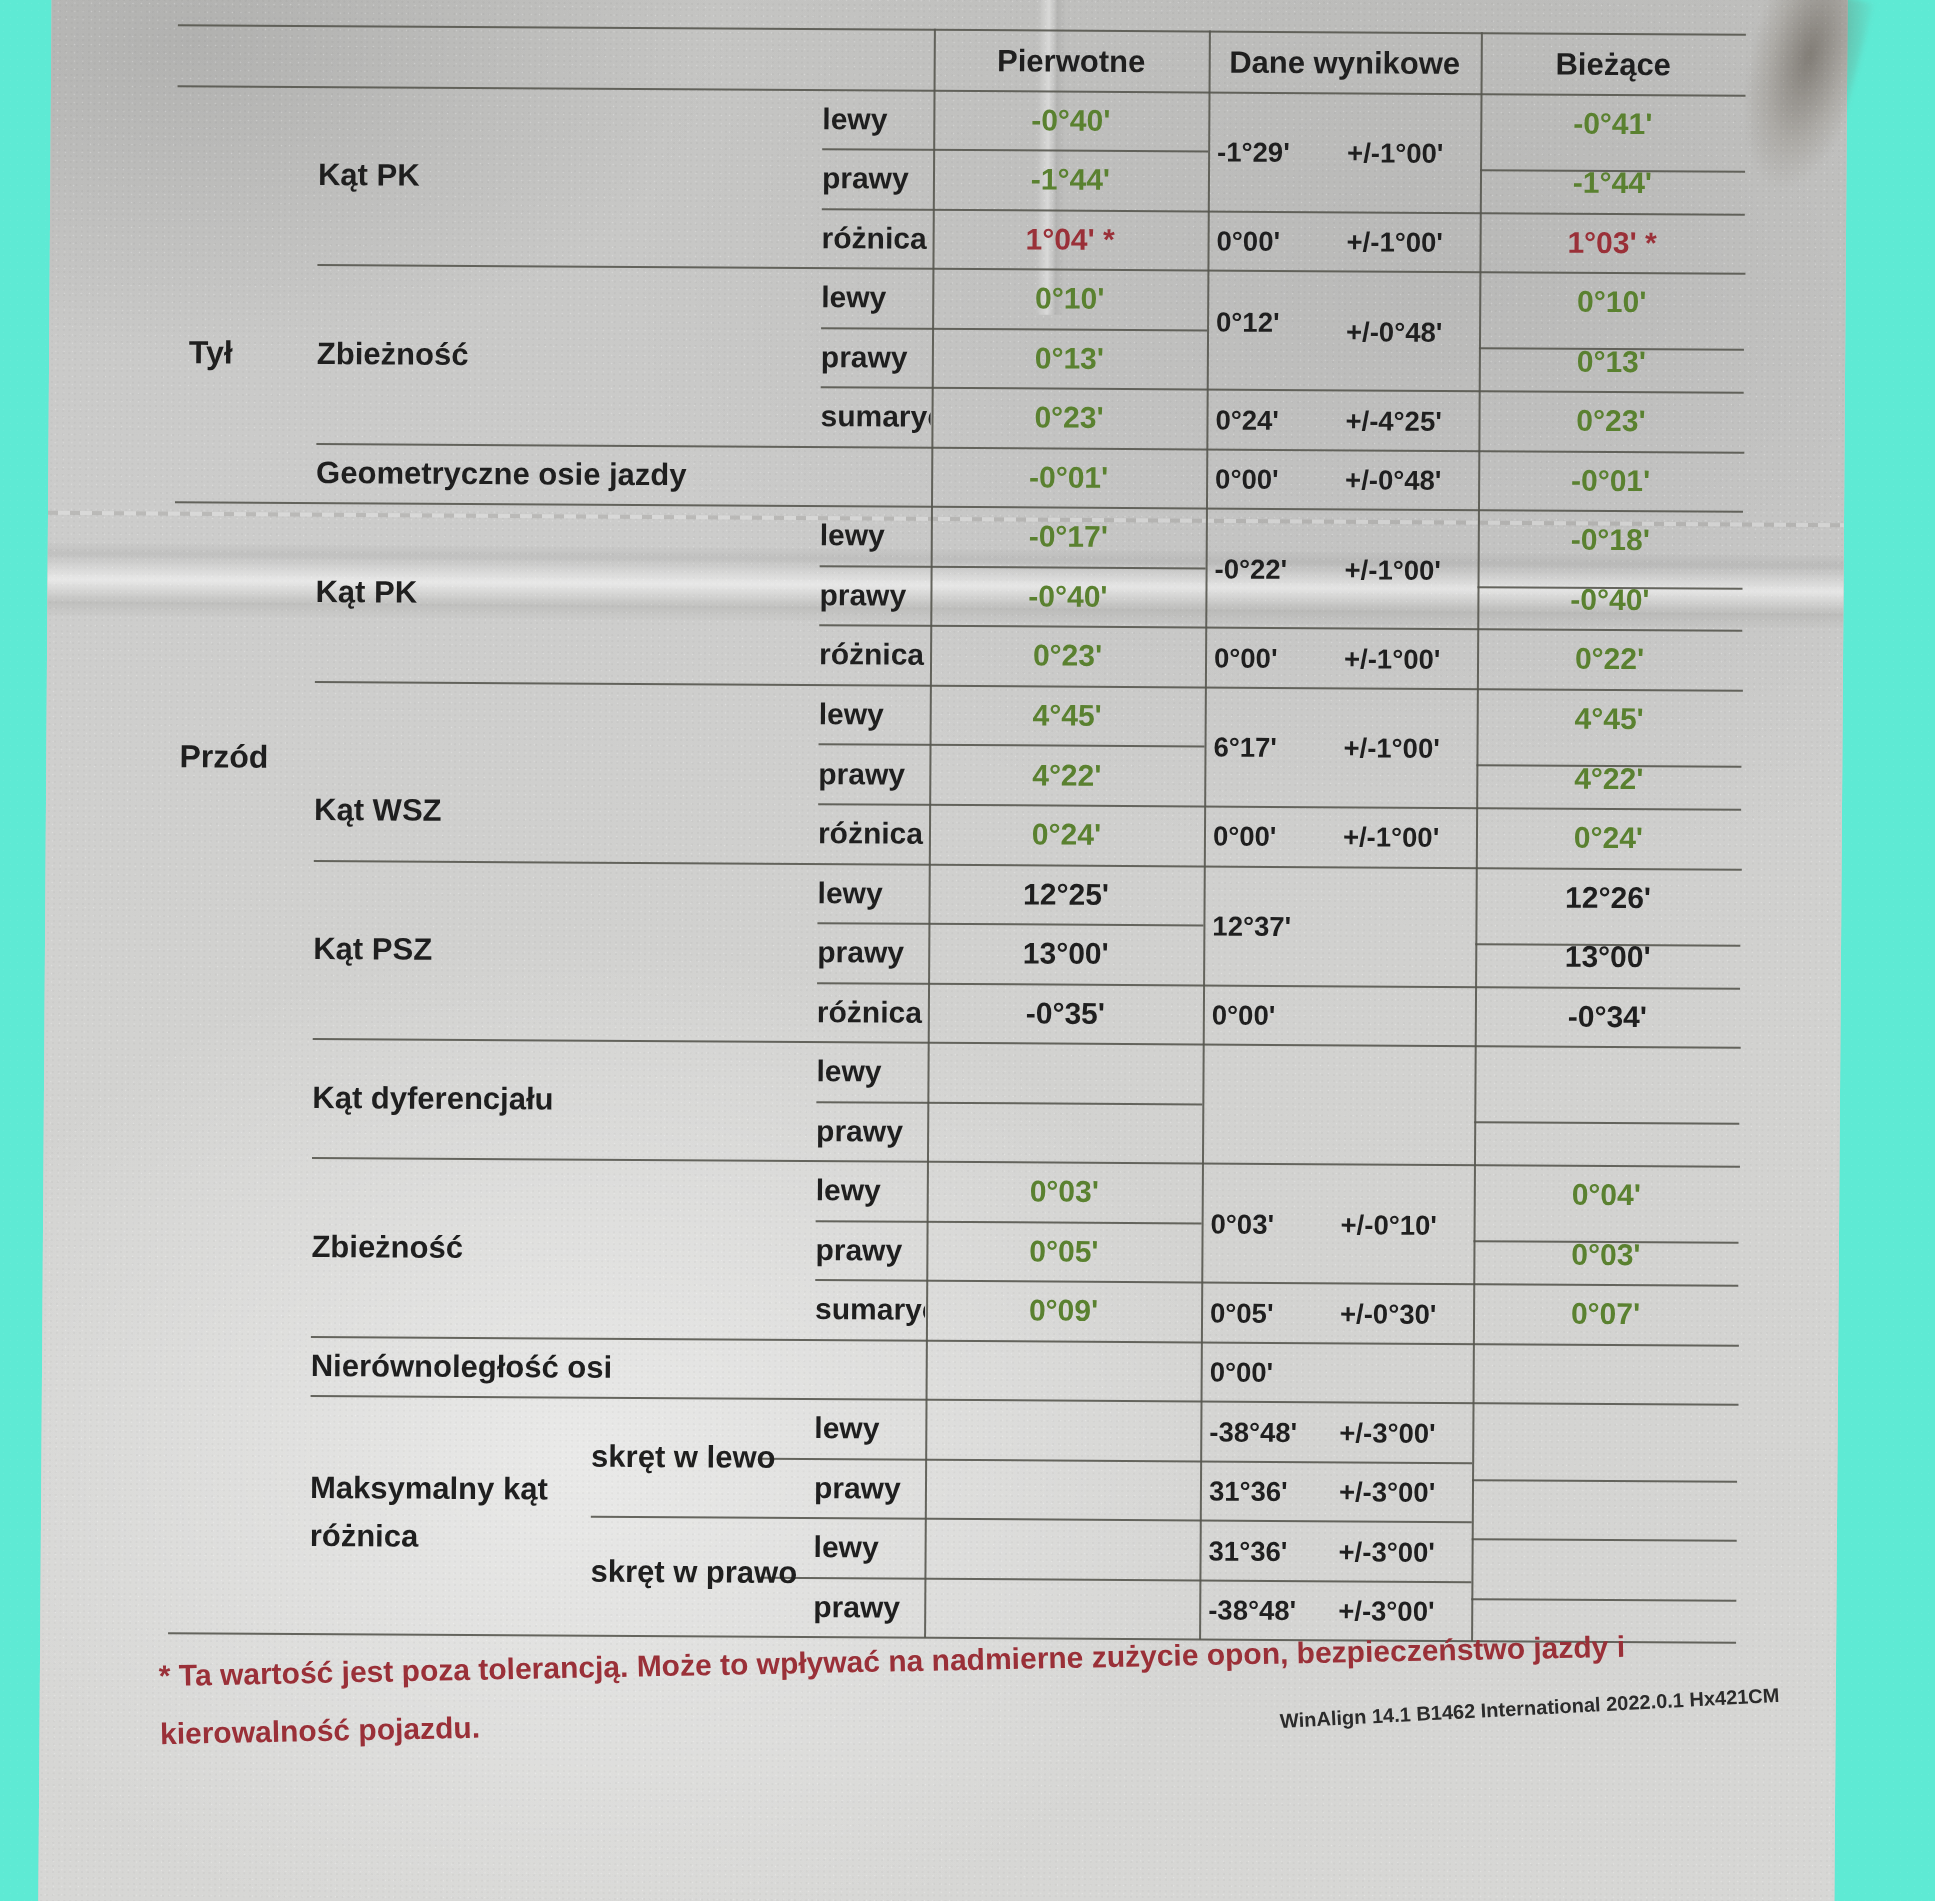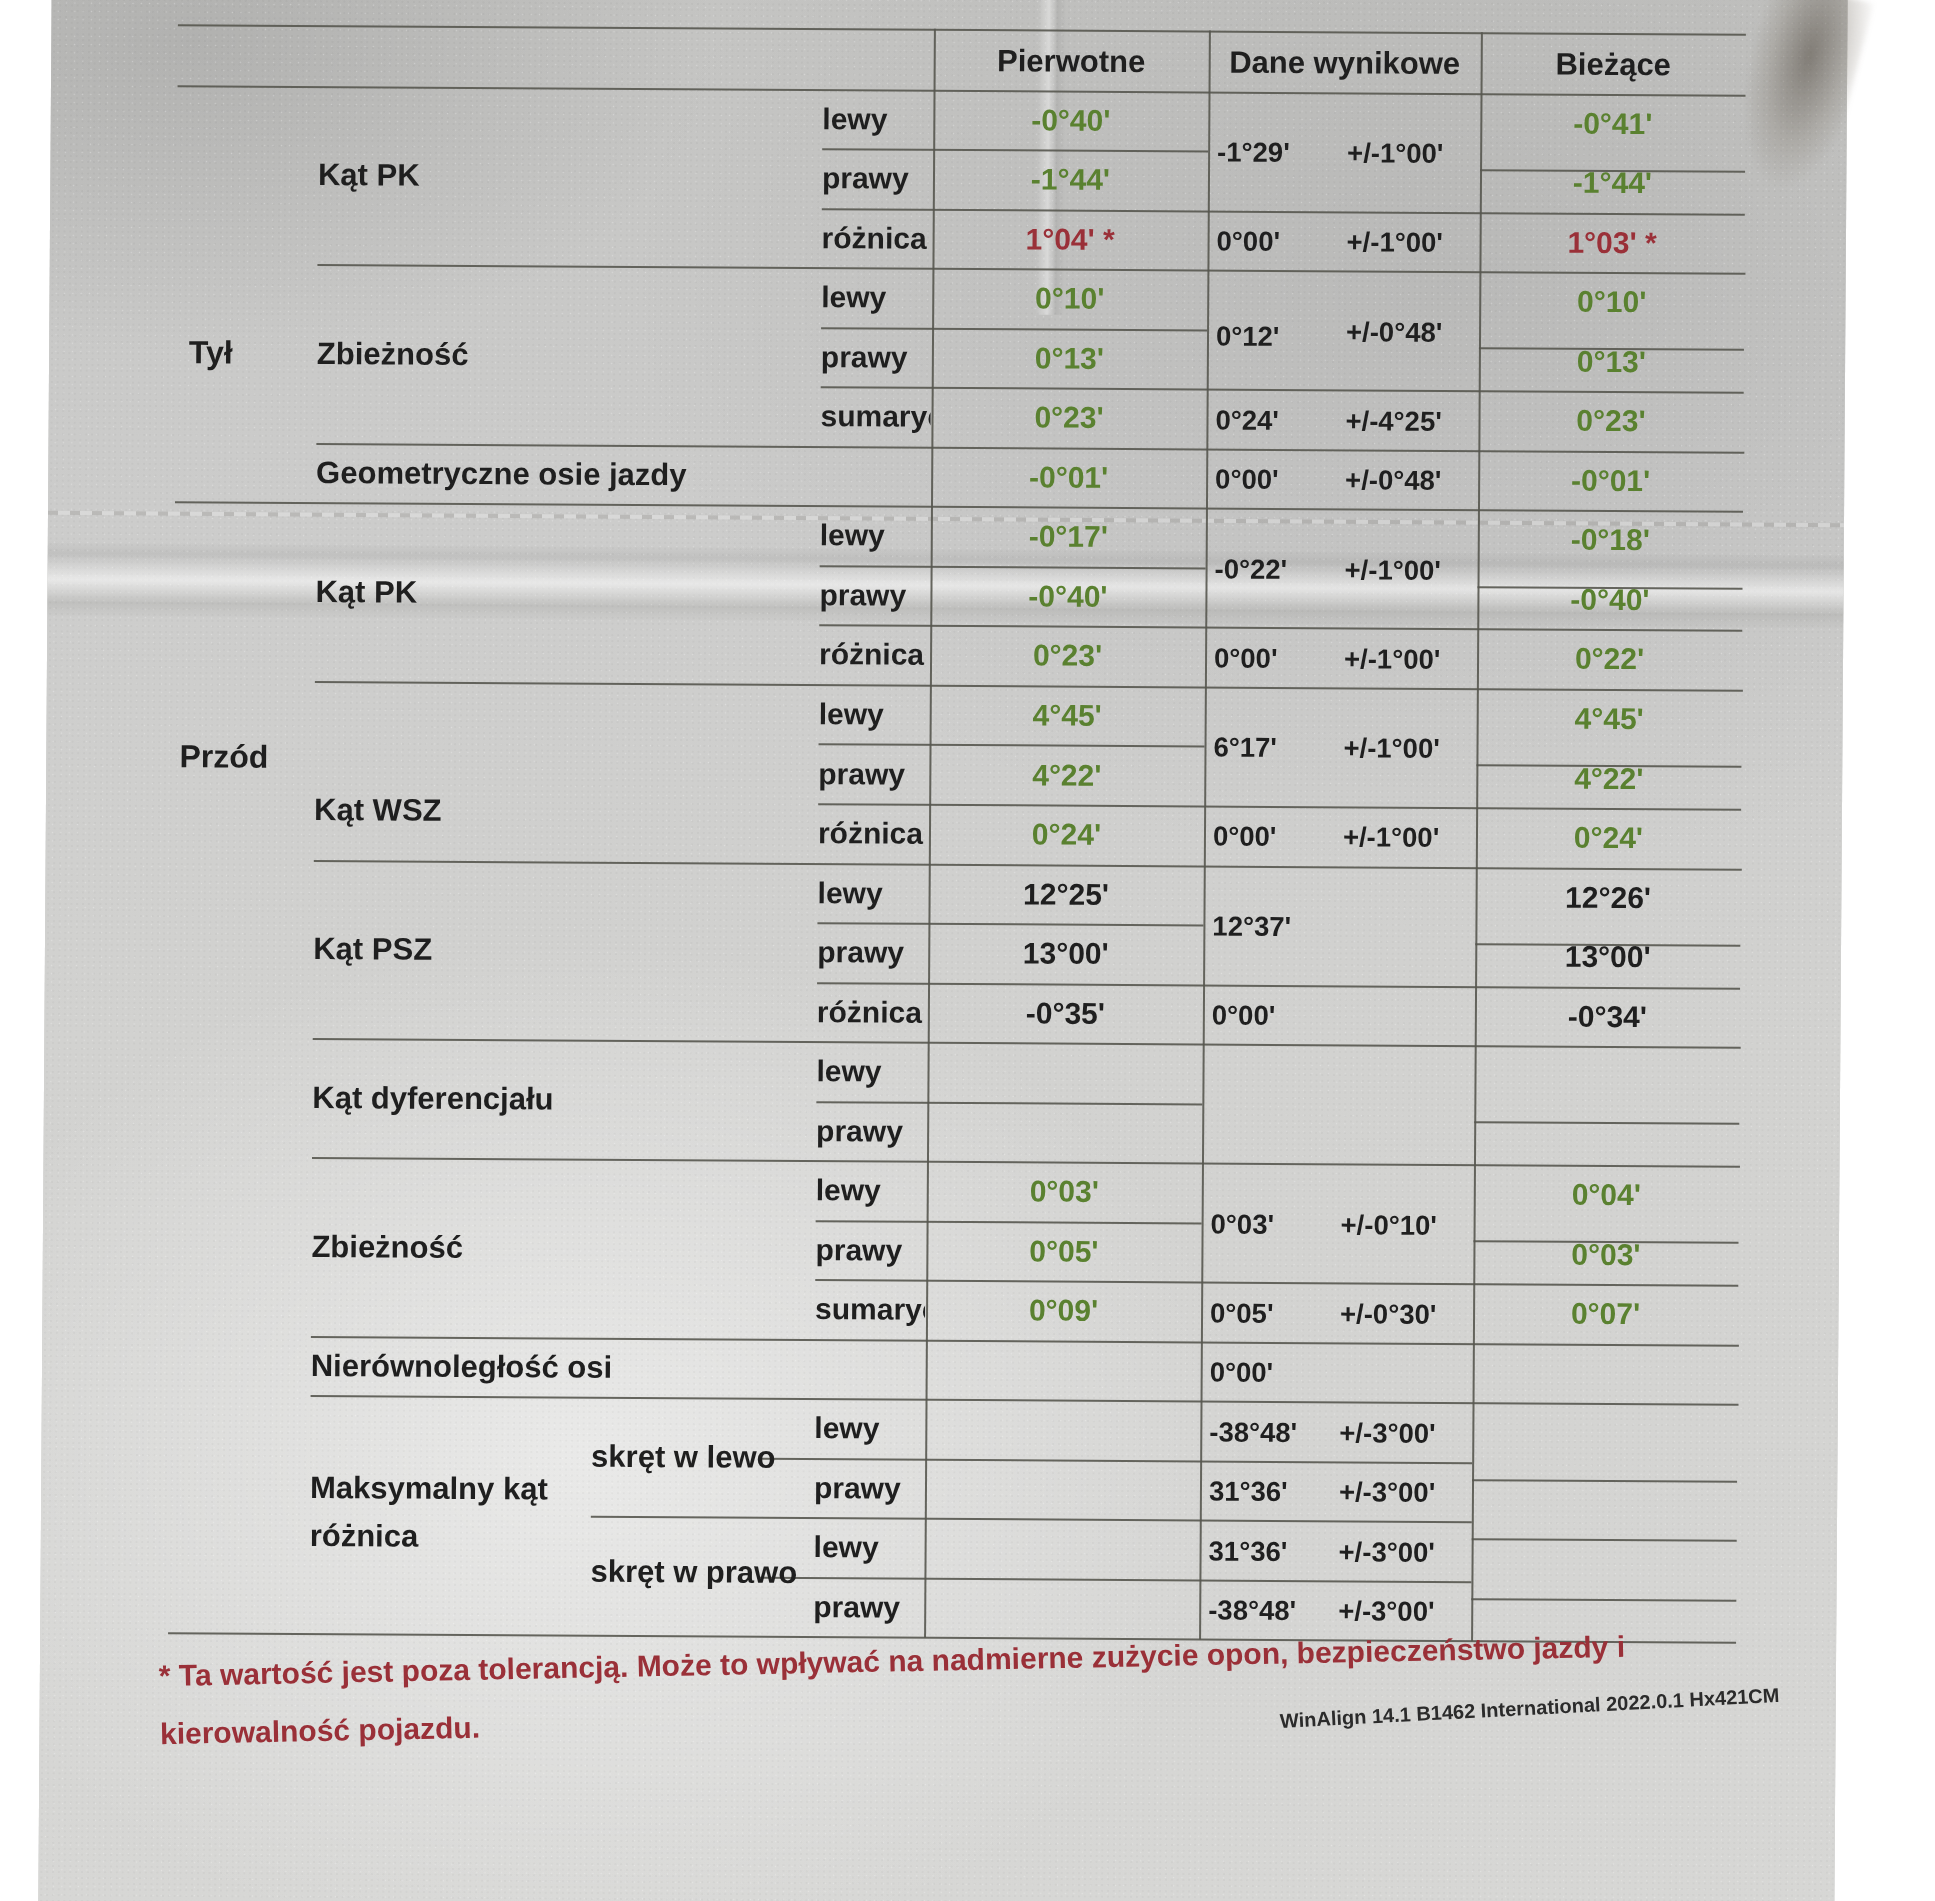--- a/index.html
+++ b/index.html
@@ -1,16 +1,16 @@
 <!DOCTYPE html>
 <html style="font-size:10.2px"><head>
 <meta charset="utf-8">
 <style>
   html,body{margin:0;padding:0;background:#050505;}
-  #stage{position:relative;width:1936px;height:1901px;overflow:hidden;background:#ffffff;
+  #stage{position:relative;width:1936px;height:1901px;overflow:hidden;background:#5eead4;
          font-family:"Liberation Sans",sans-serif;font-weight:bold;}
   #bg-noise{position:absolute;inset:0;background-image:radial-gradient(rgba(255,255,255,0.09) 0.6px,transparent 1.1px);
             background-size:7px 7px;opacity:.4;}
   #paper{position:absolute;left:45px;top:-32px;width:1796px;height:1959px;transform:rotate(0.4deg);
          background:
            radial-gradient(1088px 832px at 30% 76%, rgba(255,255,255,0.5), transparent 62%),
            radial-gradient(1344px 960px at 78% 16%, rgba(0,0,0,0.08), transparent 62%),
            radial-gradient(960px 576px at 8% 4%, rgba(0,0,0,0.10), transparent 55%),
            linear-gradient(180deg,#c4c4c2 0%,#cccccb 28%,#d2d2d0 55%,#d7d7d5 100%);
          background-color:#cdcdcb;}
@@ -174,21 +174,21 @@
     <div class="t pw" style="top:930px">13°00'</div>
     <div class="t pw" style="top:990px">-0°35'</div>
     <div class="t pw c-ok" style="top:1168px">0°03'</div>
     <div class="t pw c-ok" style="top:1228px">0°05'</div>
     <div class="t pw c-ok" style="top:1287px">0°09'</div>
 
     <div class="t dv" style="top:128px">-1°29'</div>
     <div class="t dt" style="top:128px">+/-1°00'</div>
     <div class="t dv" style="top:217px">0°00'</div>
     <div class="t dt" style="top:217px">+/-1°00'</div>
-    <div class="t dv" style="top:312px">0°12'</div>
+    <div class="t dv" style="top:298px">0°12'</div>
     <div class="t dt" style="top:307px">+/-0°48'</div>
     <div class="t dv" style="top:396px">0°24'</div>
     <div class="t dt" style="top:396px">+/-4°25'</div>
     <div class="t dv" style="top:455px">0°00'</div>
     <div class="t dt" style="top:455px">+/-0°48'</div>
     <div class="t dv" style="top:545px">-0°22'</div>
     <div class="t dt" style="top:545px">+/-1°00'</div>
     <div class="t dv" style="top:634px">0°00'</div>
     <div class="t dt" style="top:634px">+/-1°00'</div>
     <div class="t dv" style="top:723px">6°17'</div>

